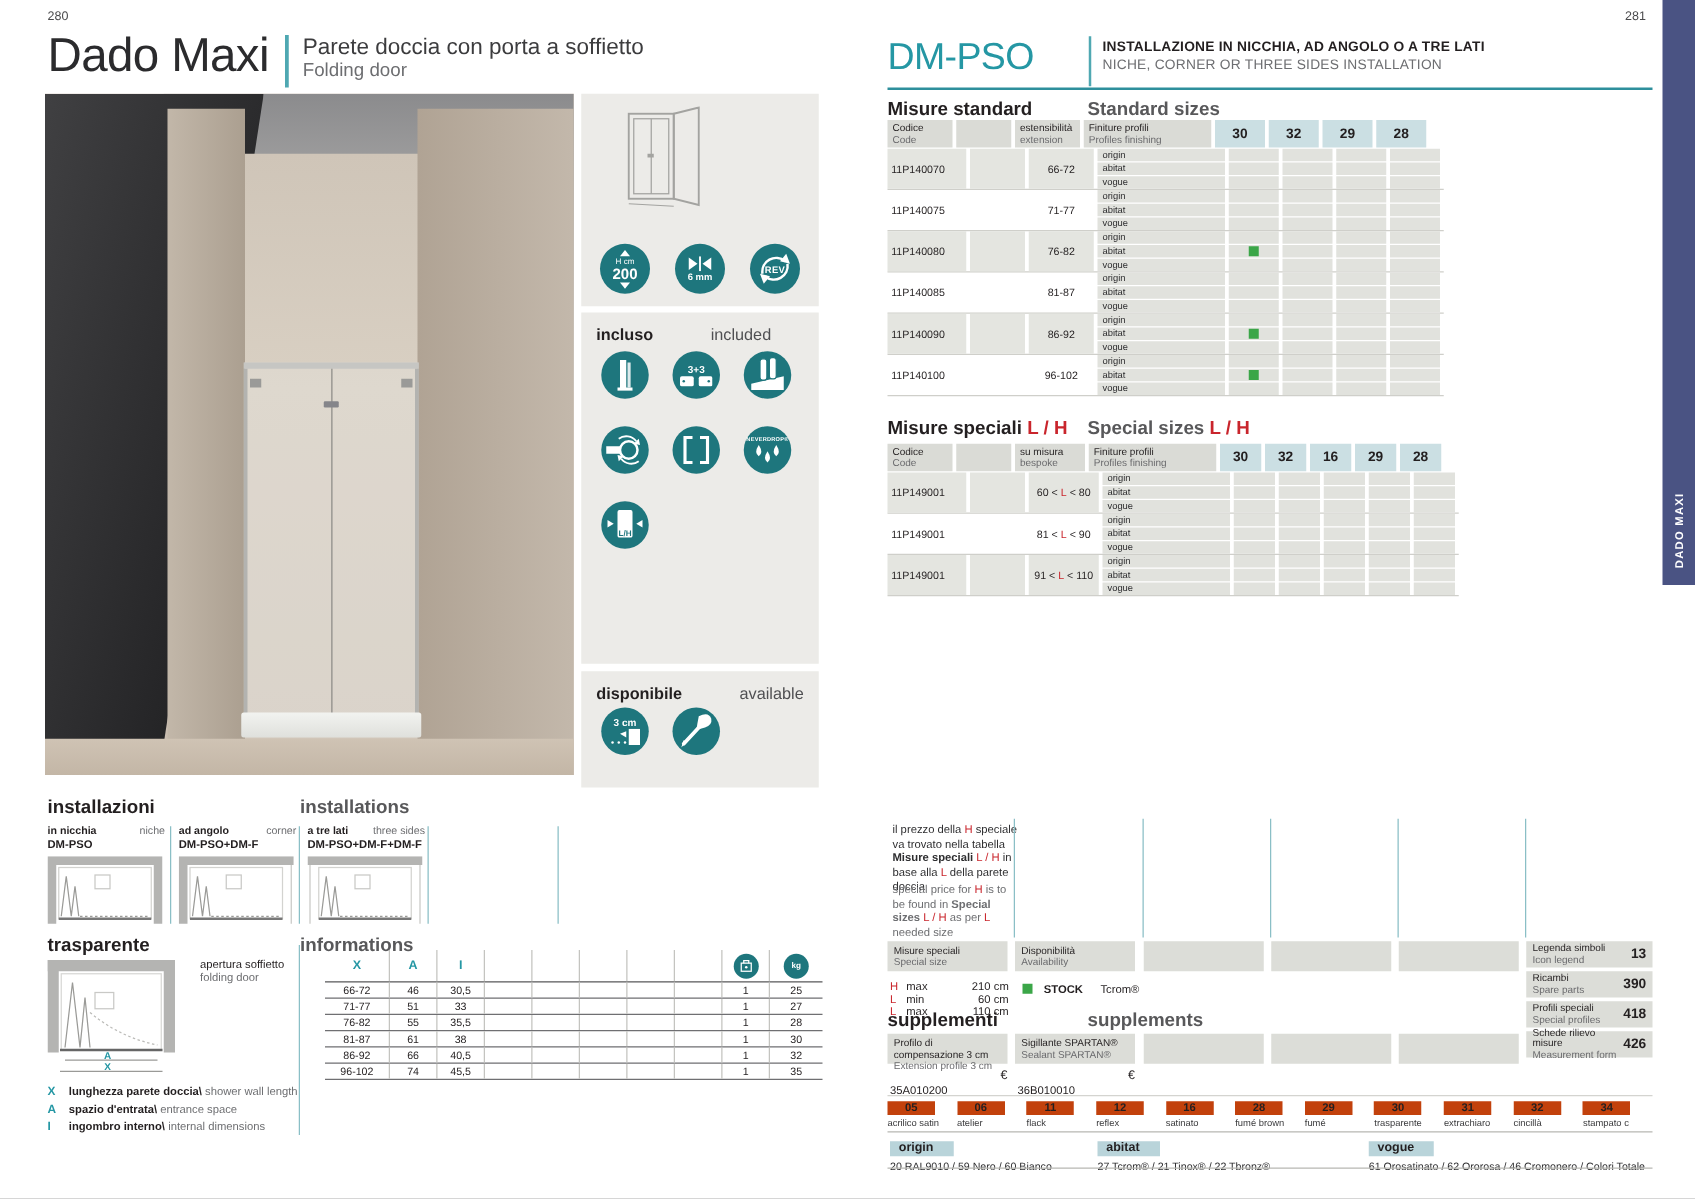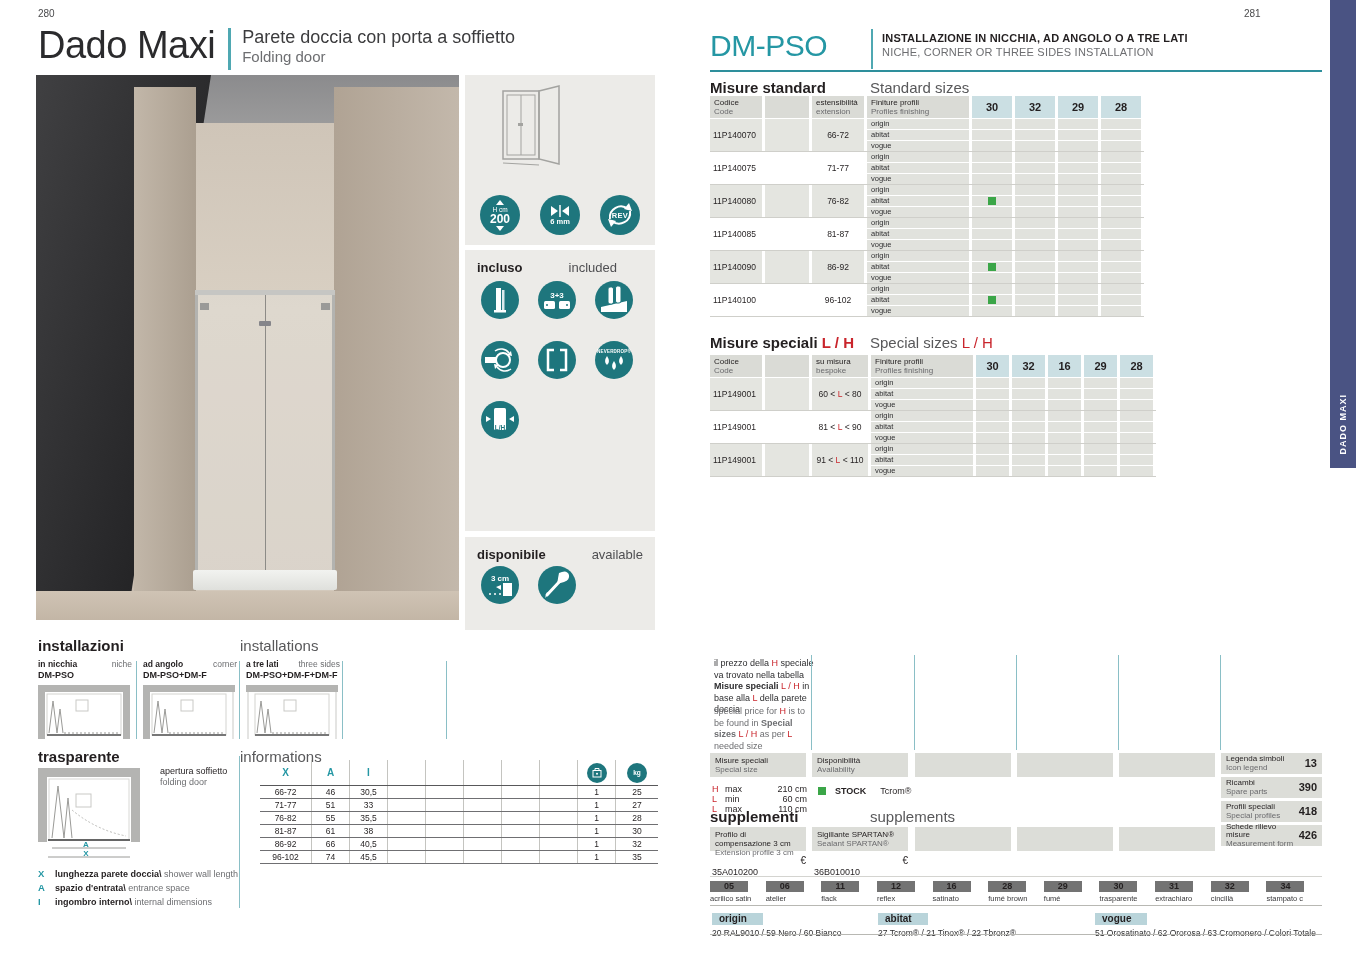--- a/index.html
+++ b/index.html
@@ -62,21 +62,21 @@
 .ph-en{font-size:13px;color:#4f4f52}
 .igrid{display:grid;grid-template-columns:repeat(3,38px);gap:22px 19px;padding:6px 0 0 16px}
 .ic-txt{font-size:8px;font-weight:bold;line-height:9px}
 .ic-nd{font-size:4.5px;font-weight:bold;letter-spacing:.2px;line-height:6px}
 .ic-lh{position:absolute;bottom:8px;left:0;right:0;text-align:center;font-size:6.5px;font-weight:bold;color:#1e767d}
 .cgrid2{display:flex;gap:19px;padding:4px 0 0 16px}
 
 
 .sec-title{position:relative;font-size:15px;height:18px;white-space:nowrap}
 .st-it{font-weight:bold}
-.st-en{position:absolute;color:#58585a;font-weight:normal}
+.st-en{position:absolute;color:#58585a;font-weight:bold}
 .le .st-en{left:202px}
 .ri .st-en{left:160px}
 
 
 #installs{left:38px;top:637px;width:622px;height:108px}
 .inst-item{position:absolute;top:22px;width:98px}
 .ii-type{font-size:8.5px;display:flex;justify-content:space-between;padding-right:4px}
 .ii-type b{font-weight:bold}
 .ii-type span{color:#6d6e71}
 .ii-model{font-size:9px;font-weight:bold;margin-top:1px}
@@ -124,21 +124,21 @@
 .hc i{display:block;font-style:normal}
 .h-it{color:#231f20}
 .h-en{color:#6a6a6d}
 .w-code{width:52px}.w-mid{width:44px}.w-ext{width:52px}.w-besp{width:56px}.w-fin{width:102px}
 .hp{width:40px;margin-right:3px;background:#cbdfe3;font-size:11px;font-weight:bold;text-align:center;line-height:22px}
 .spec .hp{width:33px}
 .tbody{position:absolute;left:0}
 #std-blocks{top:40px}
 #spec-blocks{top:44px}
 .tblock{display:flex;border-bottom:1px solid #cfcfca}
-.c-code{width:52px;margin-right:3px;font-size:8.5px;display:flex;align-items:center;padding-left:3px}
+.c-code{width:63px;margin-right:3px;font-size:8.5px;display:flex;align-items:center;padding-left:3px}
 .c-mid{width:44px;margin-right:3px}
 .c-ext{width:52px;margin-right:3px;font-size:8.5px;display:flex;align-items:center;justify-content:center;white-space:pre}
 .spec .c-ext{width:56px}
 .shade .c-code,.shade .c-mid,.shade .c-ext{background:#e4e5e0}
 .c-fins{display:flex;flex-direction:column}
 .fin-row{display:flex;height:10px;margin-bottom:1px}
 .fin-row:last-child{margin-bottom:0}
 .fin-label{width:102px;margin-right:3px;background:#e1e2dd;font-size:7.5px;line-height:10px;padding-left:4px;color:#2e2e30}
 .pcell{width:40px;margin-right:3px;background:#e1e2dd;position:relative}
 .spec .pcell{width:33px}
@@ -176,38 +176,38 @@
 .eur{position:absolute;top:47px;font-size:10px;width:96px;text-align:right}
 #eur1{left:0}#eur2{left:102px}
 .scode{position:absolute;top:59px;font-size:9px}
 #scode1{left:2px}#scode2{left:104px}
 
 
 #finishes{left:710px;top:876px;width:612px;height:64px}
 #frule0{position:absolute;top:0;left:0;width:612px;height:1px;background:#d4d4d0}
 #chips{display:flex;position:absolute;top:5px;left:0;width:612px}
 .chip{flex:1}
-.chip-bar{display:block;width:38px;height:11px;background:#737373;font-size:9px;font-weight:bold;text-align:center;line-height:11px}
+.chip-bar{display:block;width:38px;height:11px;background:#c2410c;font-size:9px;font-weight:bold;text-align:center;line-height:11px}
 .chip-name{display:block;font-size:7.5px;margin-top:2px;white-space:nowrap;color:#3a3a3c}
 .frule{position:absolute;left:0;width:612px;height:1px;background:#b8b8b3}
 #frule1{top:29px}
 #frule2{top:58px}
 .family{position:absolute;top:32px}
 #fam0{left:2px}#fam1{left:168px}#fam2{left:385px}
 .fam-bar{display:inline-block;height:12px;background:#b9d4da;font-size:10px;font-weight:bold;line-height:12px;padding:0 16px 0 7px}
 .fam-colors{display:block;font-size:8.5px;margin-top:2px;color:#2e2e30}
 .dimtxt{fill:#2597a4;font-size:8px;font-weight:bold}
 </style>
 </head>
 <body>
 
 <div id="stage">
 
   <div class="abs pnum" style="left:38px;top:8px">280</div>
-  <div class="abs pnum" style="left:1244px;top:8px">281</div>
+  <div class="abs pnum" style="left:1300px;top:8px">281</div>
 
   <div class="abs" id="title-block" style="left:38px;top:24px">
     <h1>Dado Maxi</h1>
     <div class="tdiv"></div>
     <div class="subt">
       <div class="s-it">Parete doccia con porta a soffietto</div>
       <div class="s-en">Folding door</div>
     </div>
   </div>
 
@@ -1039,18 +1039,18 @@
     <div class="family" id="fam0">
       <span class="fam-bar">origin</span>
       <span class="fam-colors">20 RAL9010 / 59 Nero / 60 Bianco</span>
     </div>
     <div class="family" id="fam1">
       <span class="fam-bar">abitat</span>
       <span class="fam-colors">27 Tcrom® / 21 Tinox® / 22 Tbronz®</span>
     </div>
     <div class="family" id="fam2">
       <span class="fam-bar">vogue</span>
-      <span class="fam-colors">51 Orosatinato / 62 Ororosa / 63 Cromonero / Colori Totale</span>
+      <span class="fam-colors">61 Orosatinato / 62 Ororosa / 46 Cromonero / Colori Totale</span>
     </div>
     <div class="frule" id="frule2"></div>
   </div>
 
 </div>
 
 </body></html>

